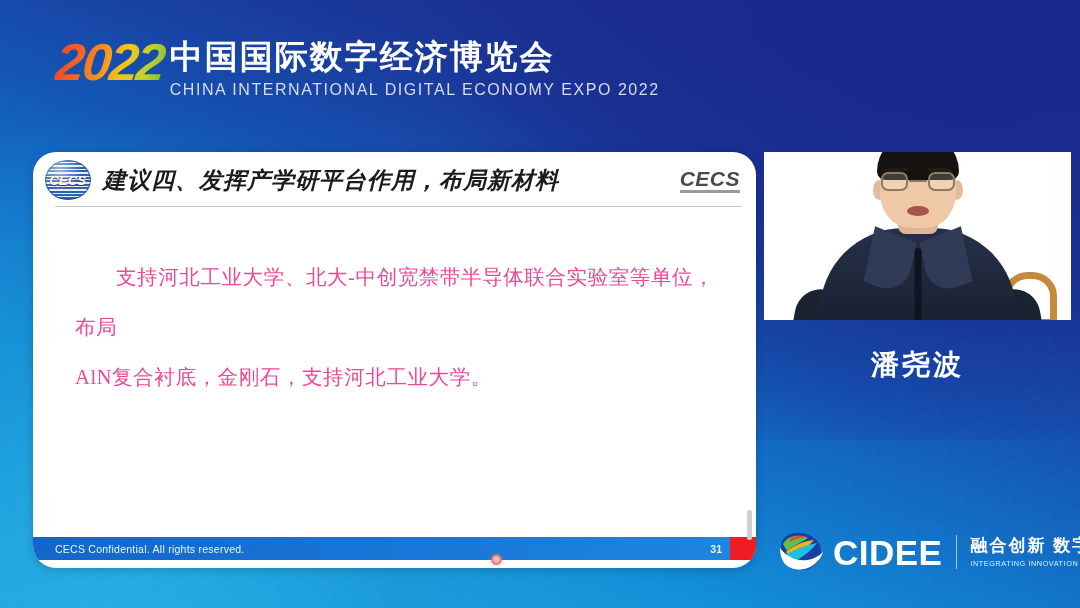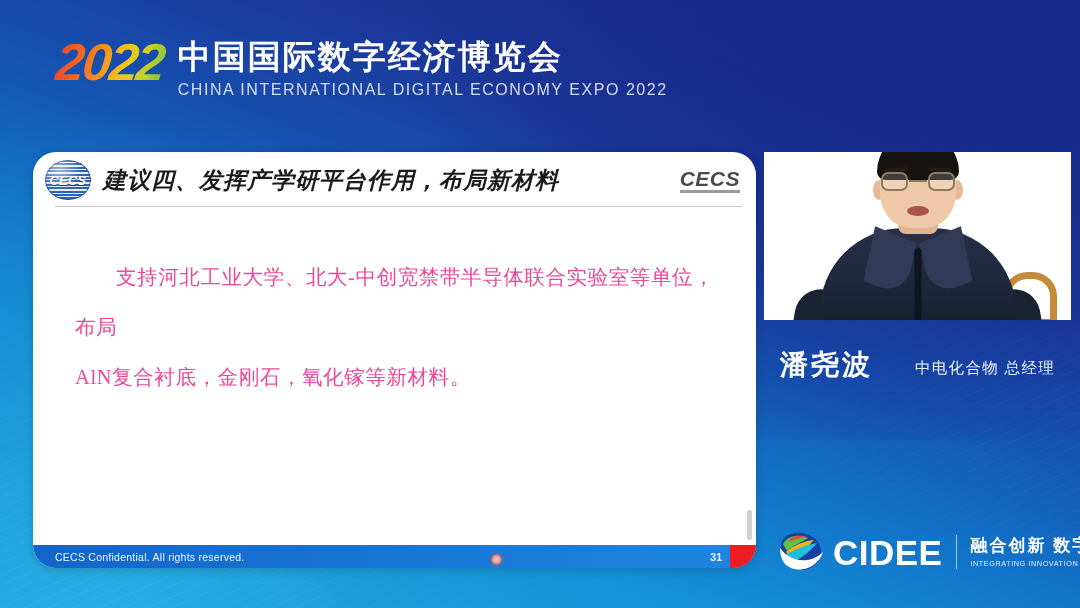--- a/index.html
+++ b/index.html
@@ -85,21 +85,21 @@
     font-style: italic;
     background: linear-gradient(100deg, #e8432c 0%, #f26522 22%, #f7931e 42%, #f5c518 60%, #c3d02c 80%, #6cbe45 100%);
     -webkit-background-clip: text;
     background-clip: text;
     color: transparent;
     -webkit-text-fill-color: transparent;
     padding-right: 4px;
     transform: skewX(-6deg);
   }
   .expo-titles {
-    margin-left: 10px;
+    margin-left: 2px;
     padding-top: 2px;
   }
   .expo-cn {
     font-size: 33px;
     font-weight: 700;
     color: #ffffff;
     letter-spacing: 2px;
     line-height: 1.15;
     white-space: nowrap;
   }
@@ -225,21 +225,21 @@
     right: 4px; bottom: 28px;
     width: 5px; height: 30px;
     background: #cfcfcf;
     border-radius: 2px;
     z-index: 6;
   }
 
   
   #slide-footer {
     position: absolute;
-    left: 0; bottom: 0;
+    left: 0; bottom: 8px;
     width: 100%;
     height: 23px;
     background: linear-gradient(100deg, #1565c9 0%, #1775d6 48%, #1f86e0 100%);
     display: flex;
     align-items: center;
     padding-left: 22px;
   }
   #slide-footer-text {
     font-size: 10.5px;
     color: #eef4fd;
@@ -483,21 +483,21 @@
       <div class="cecs-globe">
         <span class="cecs-globe-text">CECS</span>
       </div>
       <div id="slide-title-text">建议四、发挥产学研平台作用，布局新材料</div>
       <div id="slide-title-brand">CECS</div>
       <div id="slide-title-rule"></div>
     </div>
 
     <div id="slide-body">
       <p class="slide-para">支持河北工业大学、北大-中创宽禁带半导体联合实验室等单位，布局</p>
-      <p class="slide-para cont">AlN复合衬底，金刚石，氧化镓等新材料。</p>
+      <p class="slide-para cont">AlN复合衬底，金刚石，支持河北工业大学。</p>
     </div>
 
     <div id="laser-dot"></div>
     <div id="slide-scroll-nub"></div>
 
     <div id="slide-footer">
       <span id="slide-footer-text">CECS  Confidential. All rights reserved.</span>
       <span id="slide-page-num">31</span>
       <div id="slide-footer-marker"></div>
     </div>
@@ -522,21 +522,20 @@
     <div class="spk-glasses">
       <div class="spk-lens l"></div>
       <div class="spk-bridge"></div>
       <div class="spk-lens r"></div>
     </div>
     <div class="spk-mouth"></div>
   </div>
 
   <div id="speaker-card">
     <div id="speaker-name">潘尧波</div>
-    <div id="speaker-title">中电化合物 总经理</div>
   </div>
 
   <div id="cidee-logo">
     <div class="cidee-mark">
       <svg viewBox="0 0 46 40" width="46" height="40" aria-hidden="true">
         <path d="M3 14 C3 4, 14 0, 23 1 C33 2, 42 8, 43 18 C44 30, 33 39, 22 38 C11 37, 3 28, 3 18 Z" fill="#1b3fa0"></path>
         <path d="M5 12 C10 3, 22 2, 30 6 C24 10, 16 13, 9 19 Z" fill="#5cc24a"></path>
         <path d="M8 20 C16 13, 26 9, 36 8 C30 15, 22 21, 13 26 Z" fill="#f2b31a"></path>
         <path d="M6 24 C15 18, 27 13, 39 11 C31 21, 20 29, 10 31 Z" fill="#1fbfe0"></path>
         <path d="M12 7 C17 3, 24 3, 28 5 C23 6, 17 7, 12 10 Z" fill="#e8463f"></path>

